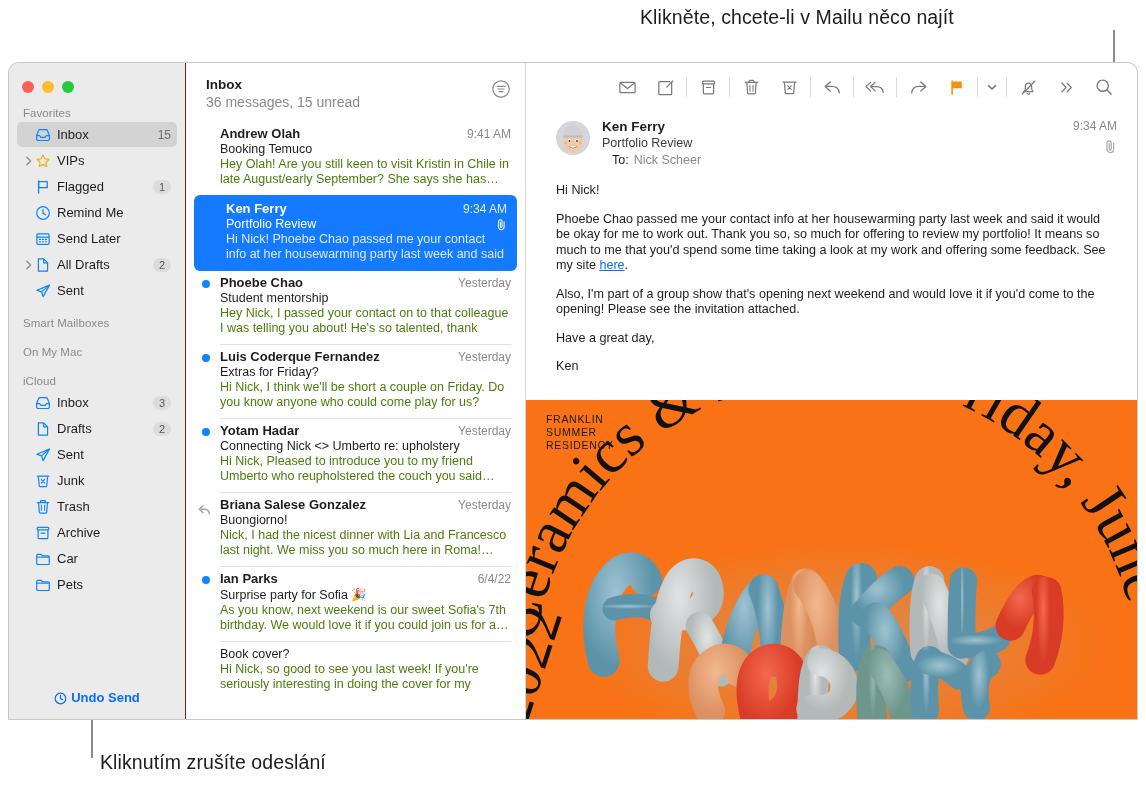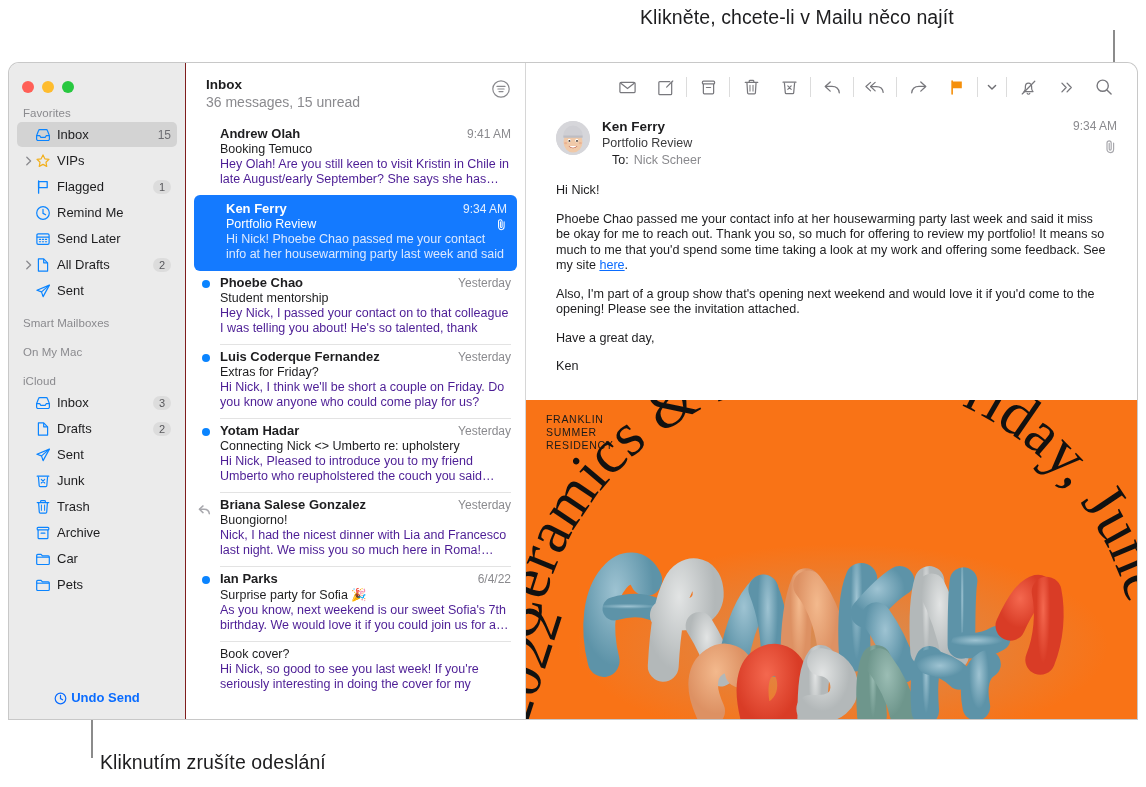--- a/index.html
+++ b/index.html
@@ -98,21 +98,21 @@
     display: flex; padding: 4px 14px 8px 12px; position: relative;
   }
   .msg-row .statcol { width: 22px; flex: 0 0 22px; padding-top: 5px; }
   .unread-dot { width: 8px; height: 8px; border-radius: 50%; background: #0a84ff; margin-left: 4px; }
   .msg-body { flex: 1; min-width: 0; }
   .msg-line1 { display: flex; align-items: baseline; }
   .msg-sender { font-size: 13px; font-weight: 700; color: #1d1d1f; flex: 1; white-space: nowrap; overflow: hidden; text-overflow: ellipsis; }
   .msg-date { font-size: 12px; color: #8a8a8e; padding-left: 8px; white-space: nowrap; }
   .msg-subject { font-size: 12.5px; color: #1d1d1f; margin-top: 1px; white-space: nowrap; overflow: hidden; text-overflow: ellipsis; display: flex; align-items: center; }
   .msg-subject .subj-txt { flex: 1; overflow: hidden; text-overflow: ellipsis; white-space: nowrap; }
-  .msg-snippet { font-size: 12.5px; color: #4c1d95; margin-top: 1px; line-height: 15px; max-height: 30px; overflow: hidden; }
+  .msg-snippet { font-size: 12.5px; color: #4d7c0f; margin-top: 1px; line-height: 15px; max-height: 30px; overflow: hidden; }
   .msg-sep { height: 1px; background: #e3e3e3; margin: 0 14px 0 34px; }
 
   .msg-row.selected {
     background: #147aff; border-radius: 6px;
     margin: 0 8px; padding: 6px 10px 9px 10px;
   }
   .msg-row.selected .msg-sender,
   .msg-row.selected .msg-date,
   .msg-row.selected .msg-subject,
   .msg-row.selected .msg-snippet { color: #ffffff; }
@@ -649,21 +649,21 @@
             <svg width="13" height="15" viewBox="0 0 13 15">
               <path d="M9.6 4.2v6.1a3.3 3.3 0 11-6.6 0V3.9a2.1 2.1 0 014.2 0v6.2a1 1 0 11-2 0V4.4" fill="none" stroke="#a8a8ad" stroke-width="1.2" stroke-linecap="round"></path>
             </svg>
           </div>
         </div>
       </div>
 
       <div id="mail-body">
         <p>Hi Nick!</p>
         <p>
-          <span>Phoebe Chao passed me your contact info at her housewarming party last week and said it miss be okay for me to reach out. Thank you so, so much for offering to review my portfolio! It means so much to me that you'd spend some time taking a look at my work and offering some feedback. See my site </span><a href="#">here</a><span>.</span>
+          <span>Phoebe Chao passed me your contact info at her housewarming party last week and said it would be okay for me to work out. Thank you so, so much for offering to review my portfolio! It means so much to me that you'd spend some time taking a look at my work and offering some feedback. See my site </span><a href="#">here</a><span>.</span>
         </p>
         <p>Also, I'm part of a group show that's opening next weekend and would love it if you'd come to the opening! Please see the invitation attached.</p>
         <p>Have a great day,</p>
         <p>Ken</p>
       </div>
 
       <div id="poster">
         <div id="poster-inner">
           <div class="poster-label">
             <div>FRANKLIN</div>

